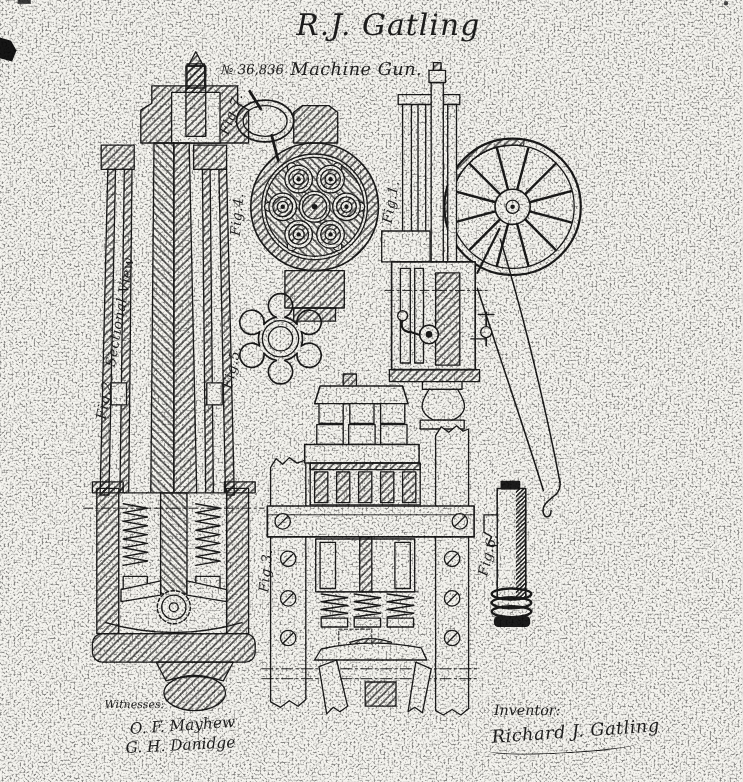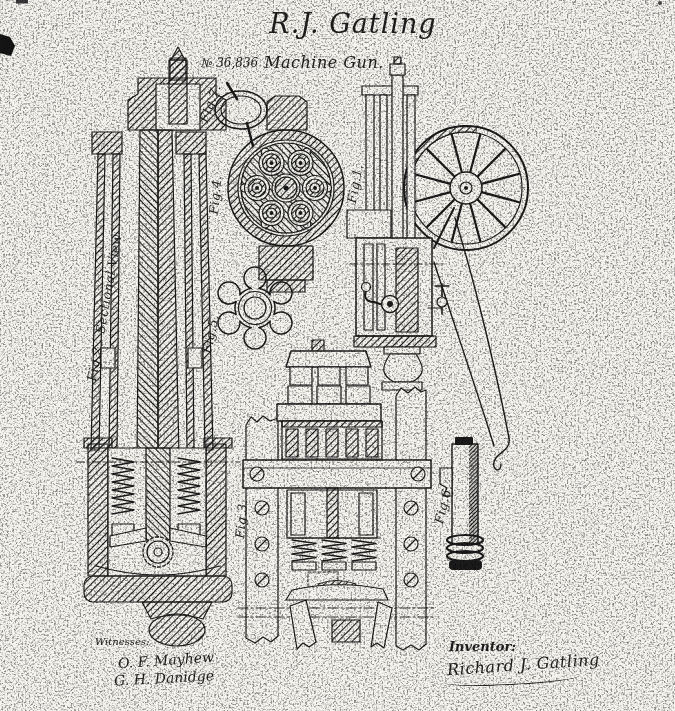--- a/index.html
+++ b/index.html
@@ -16,21 +16,21 @@
   .fl1{left:346px;top:202px;transform:rotate(-80deg);}
   .fl2{left:86px;top:380px;transform:rotate(-80deg);}
   .fl3{left:234px;top:538px;transform:rotate(-85deg);}
   .fl4{left:208px;top:214px;transform:rotate(-85deg);}
   .fl5{left:201px;top:352px;transform:rotate(-78deg);}
   .fl6{left:433px;top:522px;transform:rotate(-76deg);}
   .fl7{left:198px;top:120px;transform:rotate(-70deg);}
   .witlabel{left:95px;top:637px;font-size:10px;}
   .wit1{left:118px;top:653px;font-size:14px;transform:rotate(-4deg);}
   .wit2{left:114px;top:671px;font-size:14px;transform:rotate(-3deg);}
-  .invlabel{left:449px;top:640px;font-size:13px;font-weight:bold;}
+  .invlabel{left:449px;top:640px;font-size:13px;}
   .invsig{left:447px;top:657px;font-size:16px;transform:rotate(-4deg);letter-spacing:.5px;}
   .flourish{position:absolute;left:444px;top:678px;width:136px;height:6px;
             border-bottom:1.5px solid var(--ink,#1c1c1c);
             border-radius:0 0 50% 50%/0 0 6px 6px;transform:rotate(-3deg);}
 </style>
 </head>
 <body>
 
 <div class="page">
 

